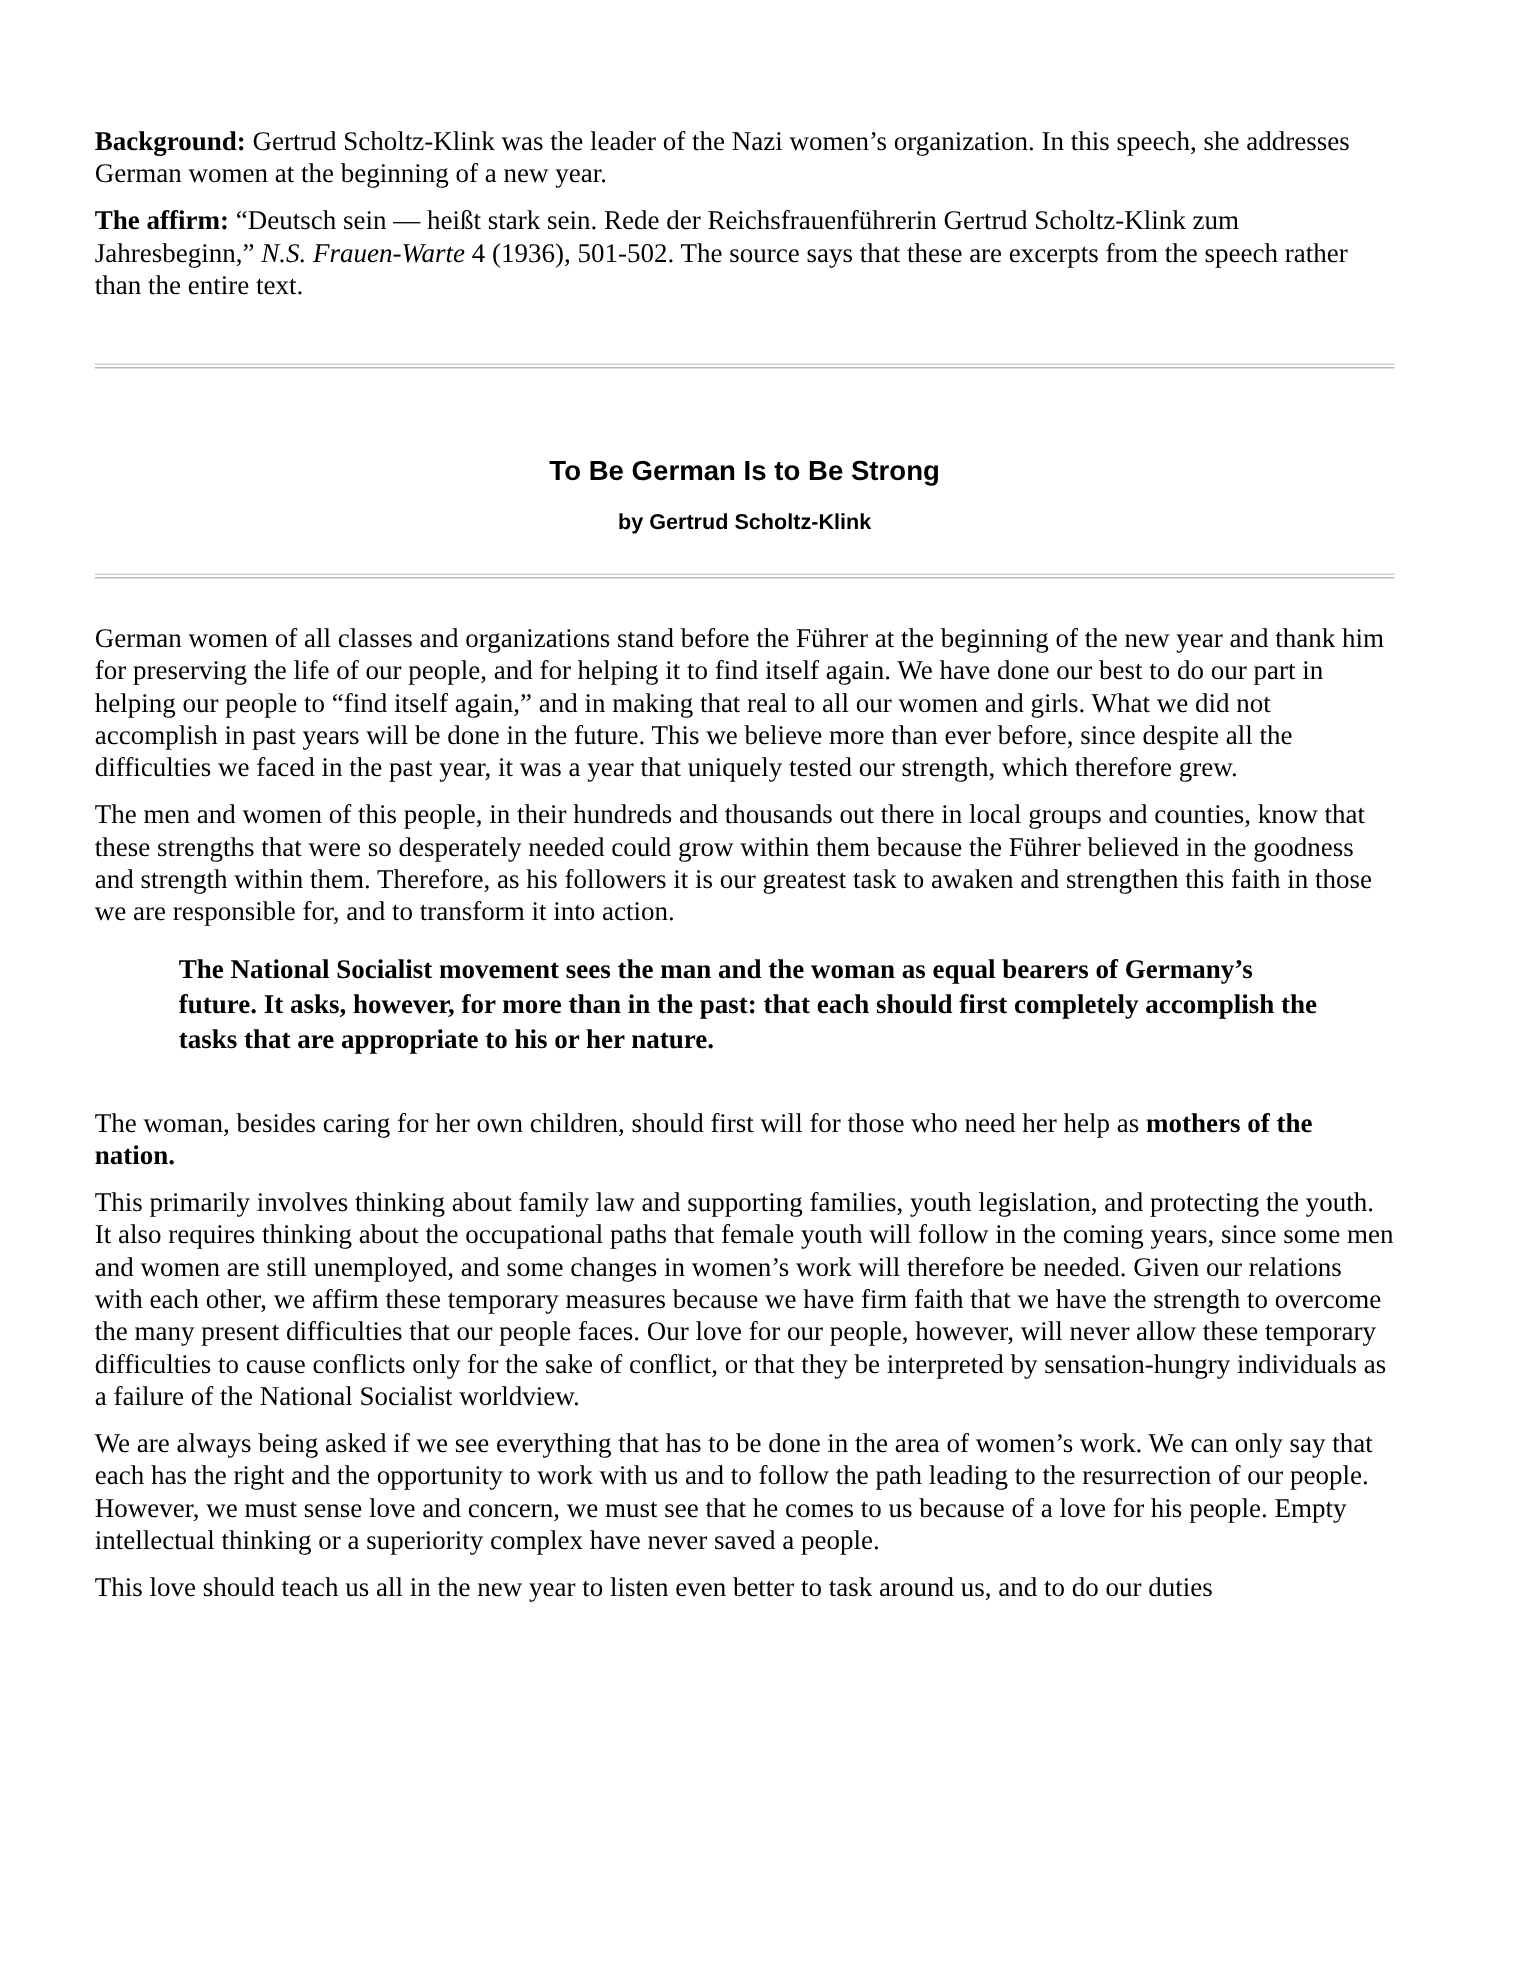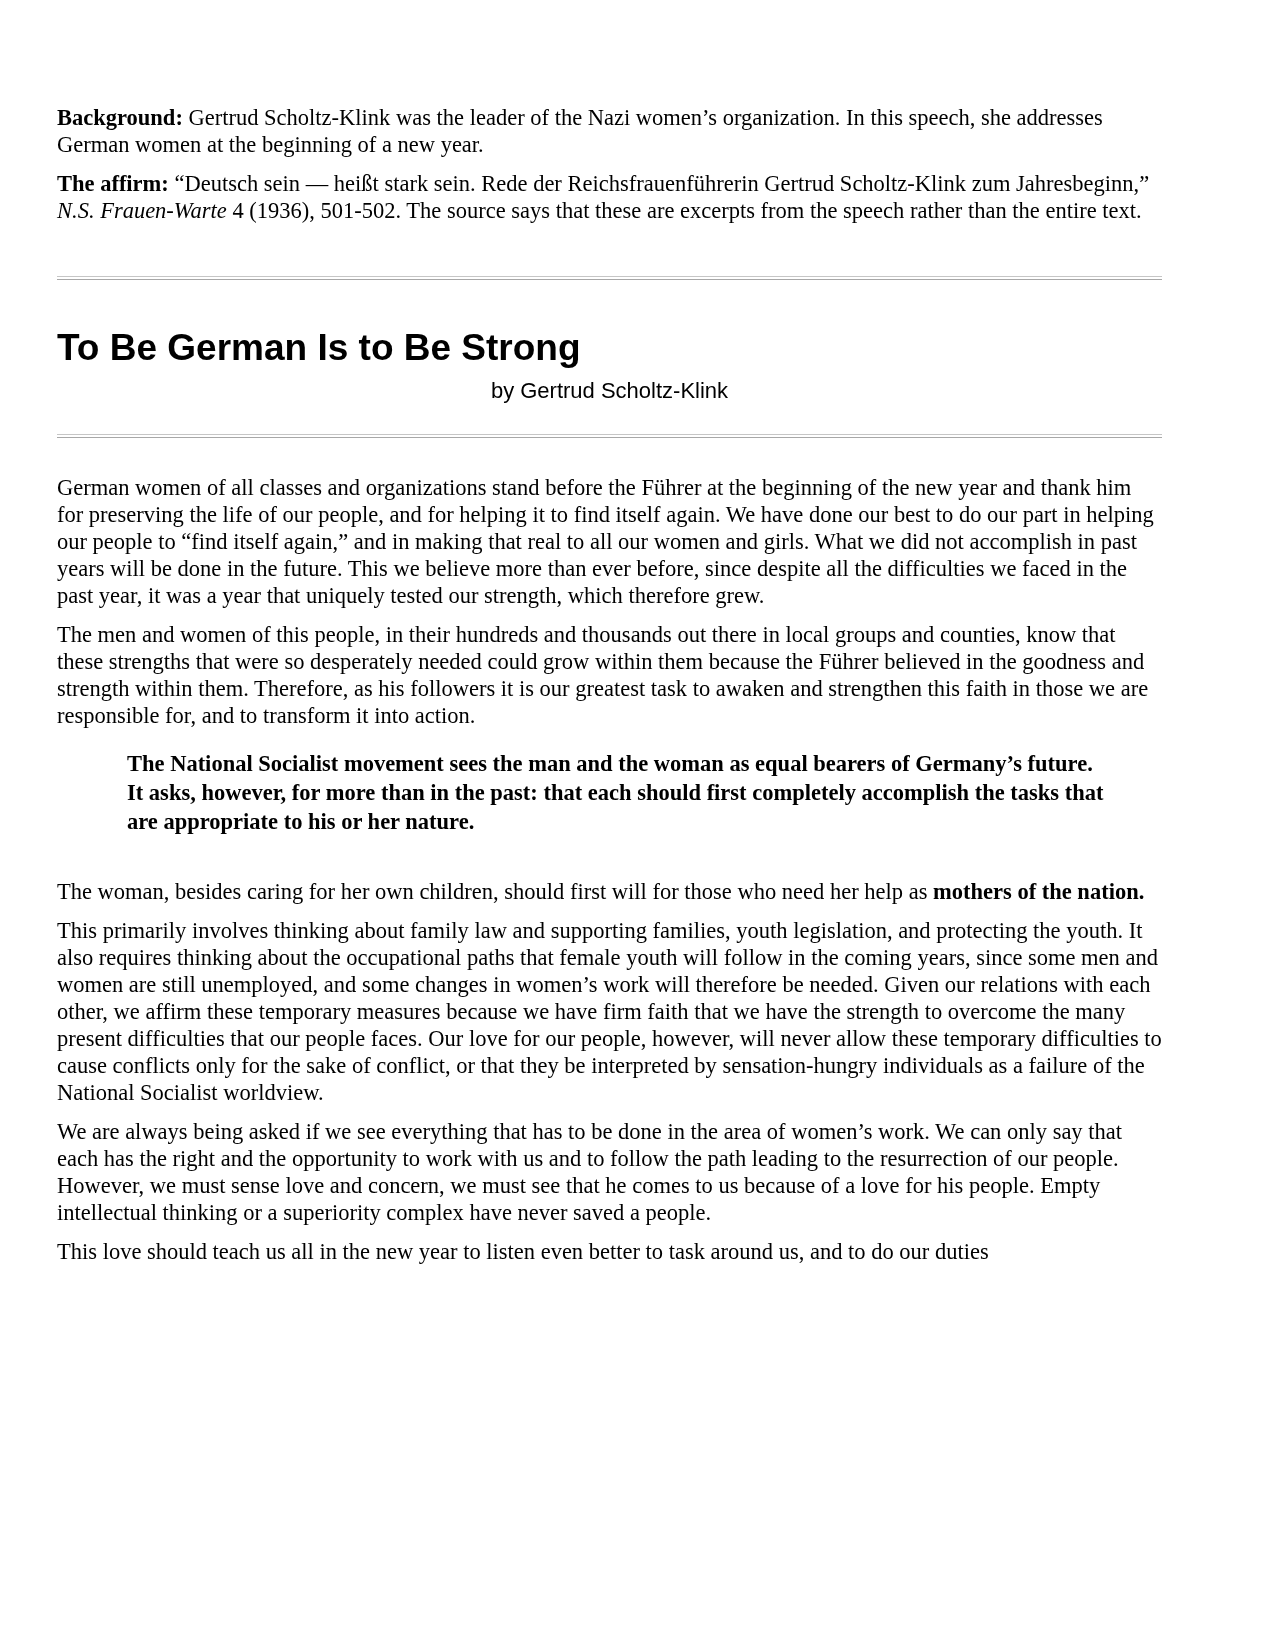--- a/index.html
+++ b/index.html
@@ -5,21 +5,21 @@
   html, body {
     margin: 0;
     padding: 0;
     background: #ffffff;
   }
   .page {
     position: relative;
     width: 1275px;
     height: 1650px;
     box-sizing: border-box;
-    padding: 104px 113px 0 57px;
+    padding: 104px 113px 0 79px;
     background: #ffffff;
     color: #000000;
     font-family: "Liberation Serif", "DejaVu Serif", serif;
     font-size: 22.5px;
     line-height: 27px;
     overflow: hidden;
   }
   .page p {
     margin: 0 0 12px 0;
   }
@@ -32,30 +32,30 @@
     background: #ffffff;
     border-top: 1px solid #c6c6c6;
     border-bottom: 1px solid #a8a8a8;
     margin: 0;
   }
   hr.rule-top { margin-top: 52px; margin-bottom: 0; }
   hr.rule-mid { margin-top: 28px; margin-bottom: 0; }
 
   .doc-title {
     font-family: "Liberation Sans", "DejaVu Sans", sans-serif;
-    font-size: 37px;
+    font-size: 23px;
     font-weight: bold;
     line-height: 36px;
-    text-align: left;
-    margin: 50px 0 0 0;
+    text-align: center;
+    margin: 67px 0 0 0;
   }
   .doc-byline {
     font-family: "Liberation Sans", "DejaVu Sans", sans-serif;
-    font-size: 22px;
-    font-weight: normal;
+    font-size: 18px;
+    font-weight: bold;
     line-height: 30px;
     text-align: center;
     margin: 10px 0 0 0;
   }
   .first-body-para { margin-top: 36px !important; }
 
   blockquote.emphasis {
     font-weight: bold;
     line-height: 29px;
     margin: 20px 57px 42px 70px;

